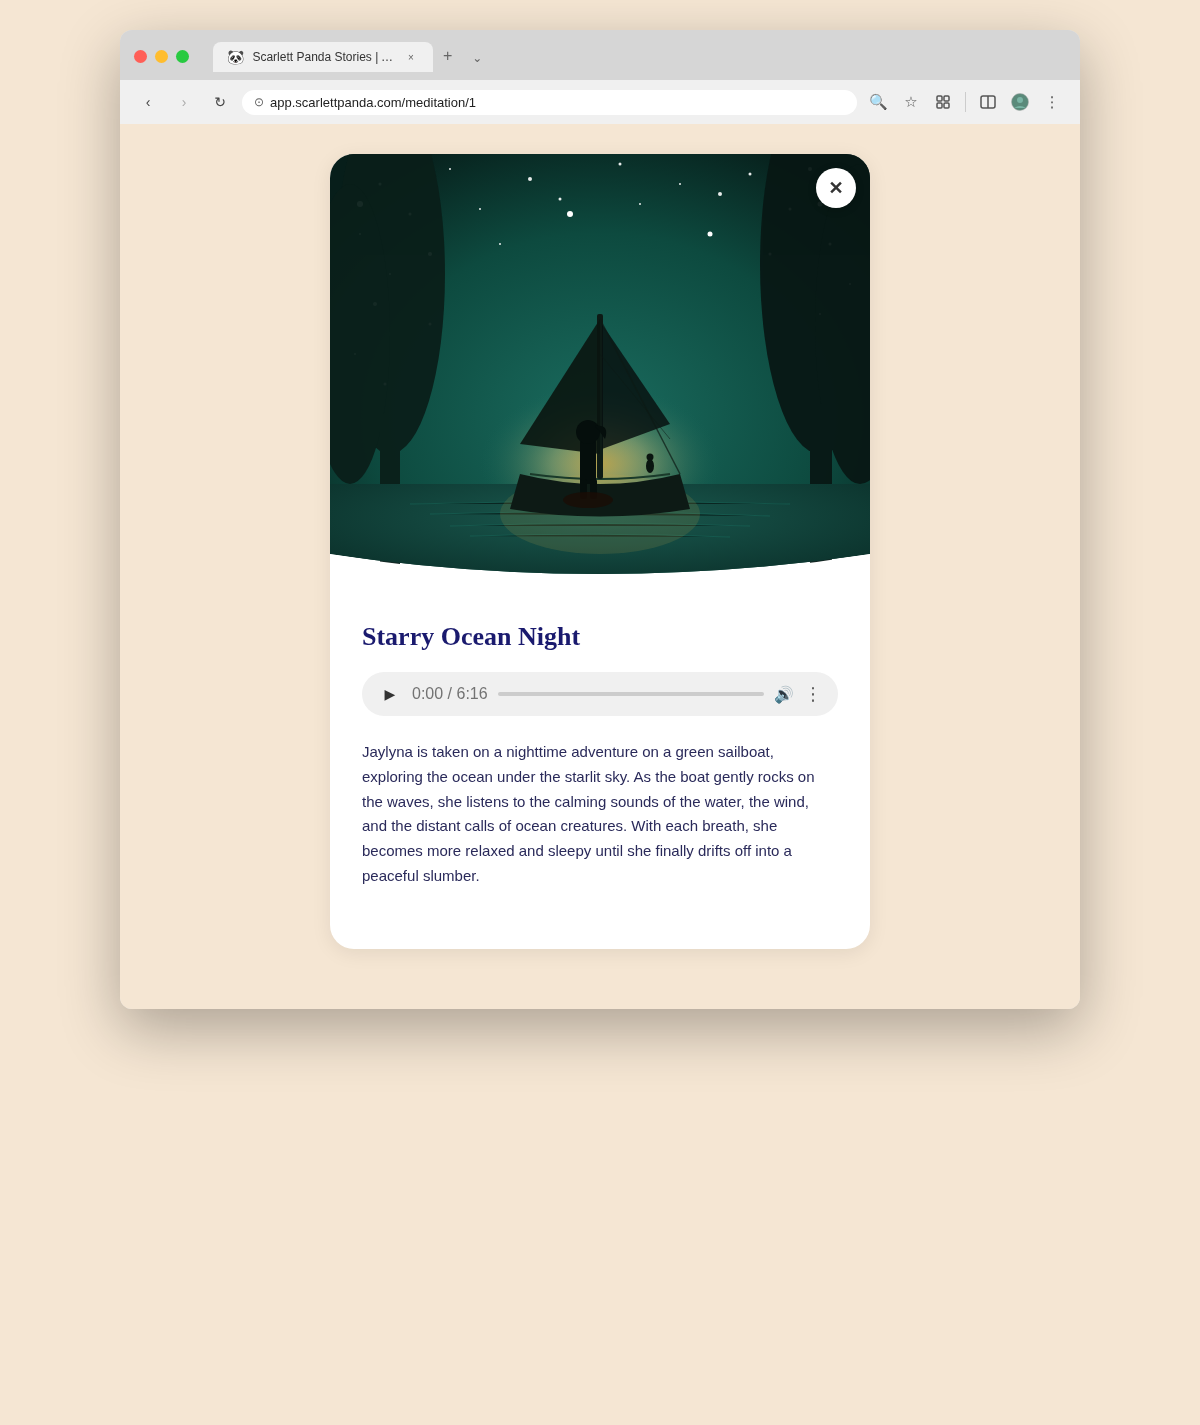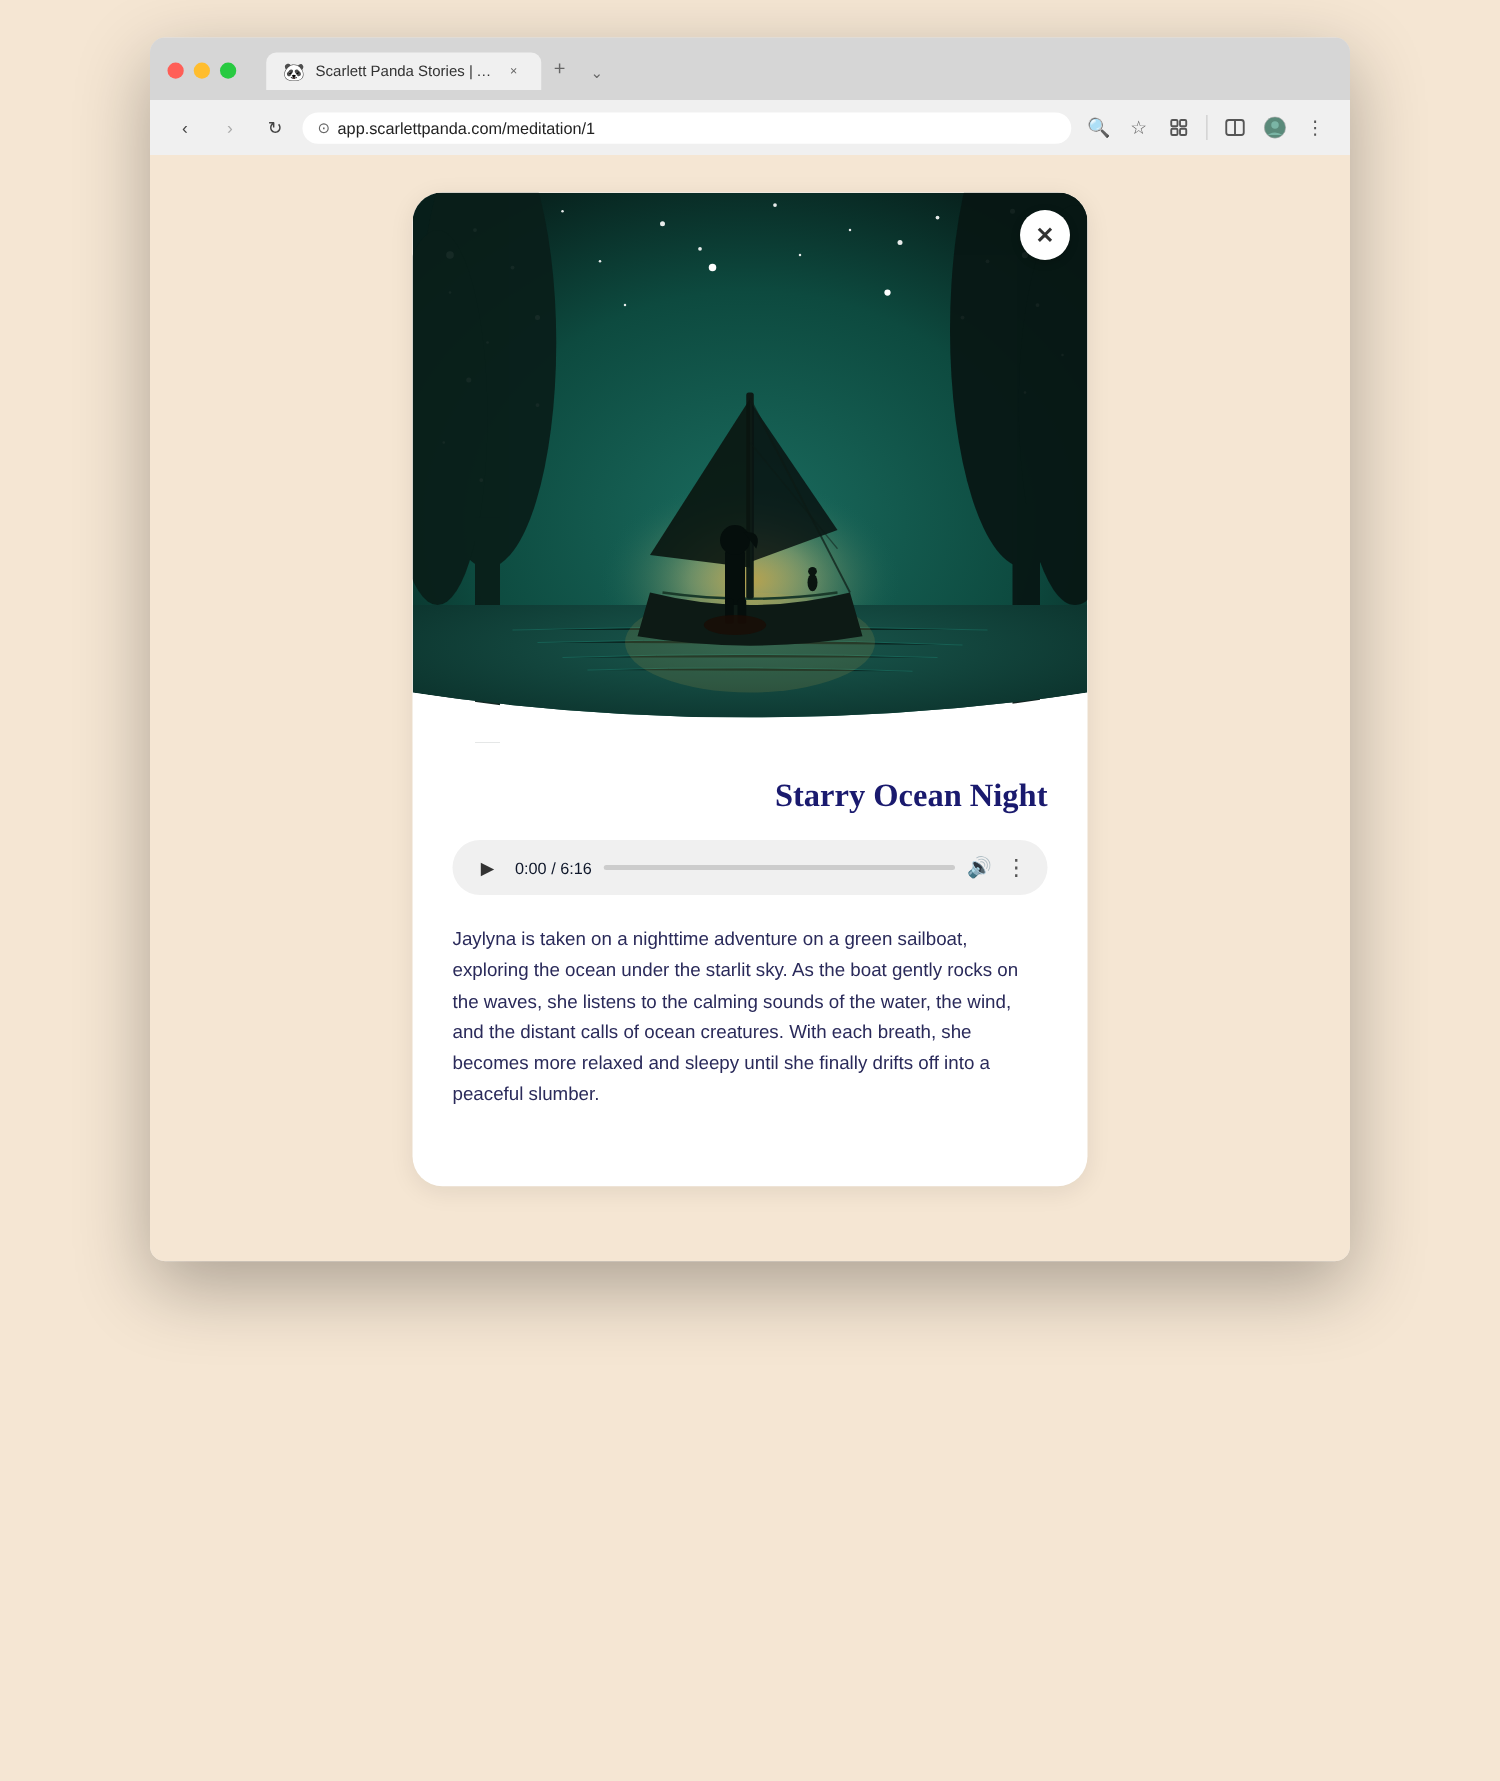--- a/index.html
+++ b/index.html
@@ -226,21 +226,21 @@
     .scene-canvas {
       width: 100%;
       height: 100%;
     }
 
     .story-body {
       padding: 28px 32px 32px;
     }
 
     .story-title {
-      text-align: right;
+      text-align: left;
       font-size: 26px;
       font-weight: 800;
       color: #1a1a6e;
       margin-bottom: 20px;
       font-family: Georgia, serif;
     }
 
     .audio-player {
       background: #f0f0f0;
       border-radius: 30px;
@@ -258,22 +258,22 @@
       align-items: center;
       justify-content: center;
       cursor: pointer;
       border: none;
       background: none;
       color: #333;
       font-size: 14px;
     }
 
     .audio-time {
-      font-size: 13px;
-      color: #0f172a;
+      font-size: 16px;
+      color: #737373;
       white-space: nowrap;
     }
 
     .audio-progress-track {
       flex: 1;
       height: 4px;
       background: #ccc;
       border-radius: 2px;
       cursor: pointer;
     }

